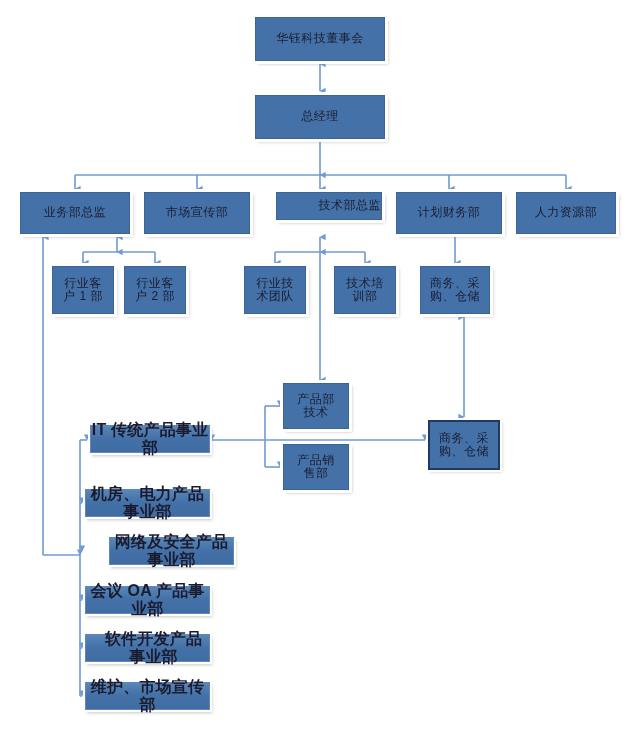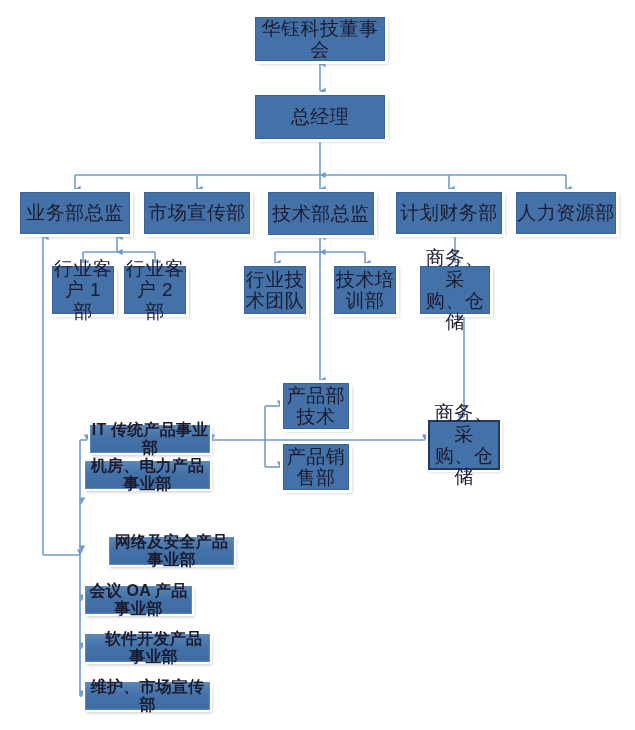--- a/index.html
+++ b/index.html
@@ -27,21 +27,21 @@
     position: absolute;
     box-sizing: border-box;
     background: #4472a8;
     border: 1px solid #3a6498;
     color: #1b1b2f;
     display: flex;
     align-items: center;
     justify-content: center;
     text-align: center;
     line-height: 1.12;
-    font-size: 19px;
+    font-size: 12px;
     letter-spacing: 0.5px;
     box-shadow: 0 0 0 3px #ffffff, 3px 3px 3px rgba(140,140,150,0.55);
     z-index: 2;
   }
   .node-label {
     display: block;
     width: 100%;
     white-space: pre-line;
   }
   .node.small {
@@ -131,21 +131,21 @@
       </div>
       <div class="node" style="left: 255px; top: 95px; width: 130px; height: 44px;">
         <span class="node-label">总经理</span>
       </div>
       <div class="node" style="left: 20px; top: 192px; width: 110px; height: 42px;">
         <span class="node-label">业务部总监</span>
       </div>
       <div class="node" style="left: 144px; top: 192px; width: 106px; height: 42px;">
         <span class="node-label">市场宣传部</span>
       </div>
-      <div class="node" style="left: 268px; top: 192px; width: 106px; height: 43px;">
+      <div class="node" style="left: 276px; top: 192px; width: 106px; height: 28px; text-align: right;">
         <span class="node-label">技术部总监</span>
       </div>
       <div class="node" style="left: 396px; top: 192px; width: 106px; height: 42px;">
         <span class="node-label">计划财务部</span>
       </div>
       <div class="node" style="left: 516px; top: 192px; width: 100px; height: 42px;">
         <span class="node-label">人力资源部</span>
       </div>
       <div class="node" style="left: 52px; top: 266px; width: 62px; height: 48px;">
         <span class="node-label">行业客
@@ -175,27 +175,27 @@
         <span class="node-label">产品销
 售部</span>
       </div>
       <div class="node dark-border" style="left: 428px; top: 420px; width: 72px; height: 50px;">
         <span class="node-label">商务、采
 购、仓储</span>
       </div>
       <div class="node small" style="left: 90px; top: 425px; width: 120px; height: 28px;">
         <span class="node-label">IT 传统产品事业部</span>
       </div>
-      <div class="node small" style="left: 85px; top: 461px; width: 125px; height: 28px;">
+      <div class="node small" style="left: 85px; top: 489px; width: 125px; height: 28px;">
         <span class="node-label">机房、电力产品事业部</span>
       </div>
       <div class="node small" style="left: 85px; top: 537px; width: 125px; height: 28px; margin-left: 24px;">
         <span class="node-label">网络及安全产品事业部</span>
       </div>
-      <div class="node small" style="left: 85px; top: 586px; width: 107px; height: 28px;">
+      <div class="node small" style="left: 85px; top: 586px; width: 125px; height: 28px;">
         <span class="node-label">会议 OA 产品事业部</span>
       </div>
       <div class="node small" style="left: 85px; top: 634px; width: 125px; height: 28px; padding-left: 12px;">
         <span class="node-label">软件开发产品事业部</span>
       </div>
       <div class="node small" style="left: 85px; top: 682px; width: 125px; height: 28px;">
         <span class="node-label">维护、市场宣传部</span>
       </div>
     </div>
 </div>

